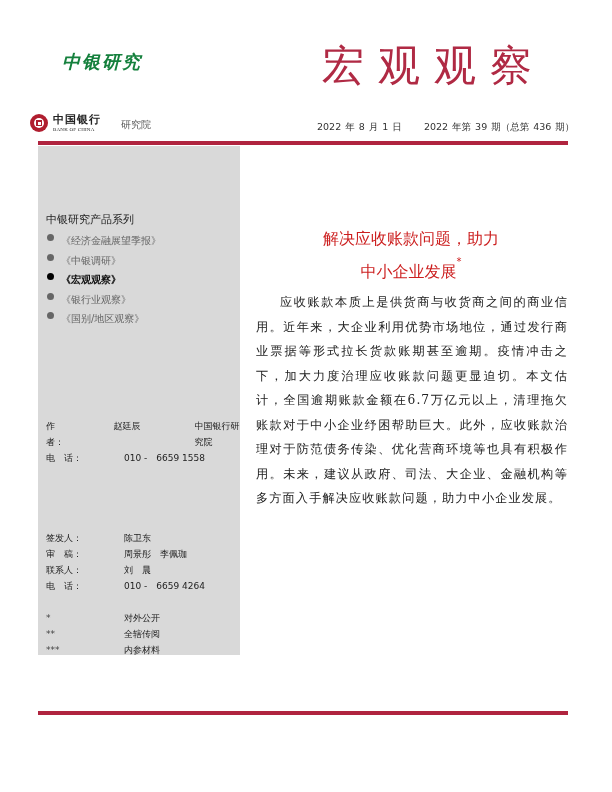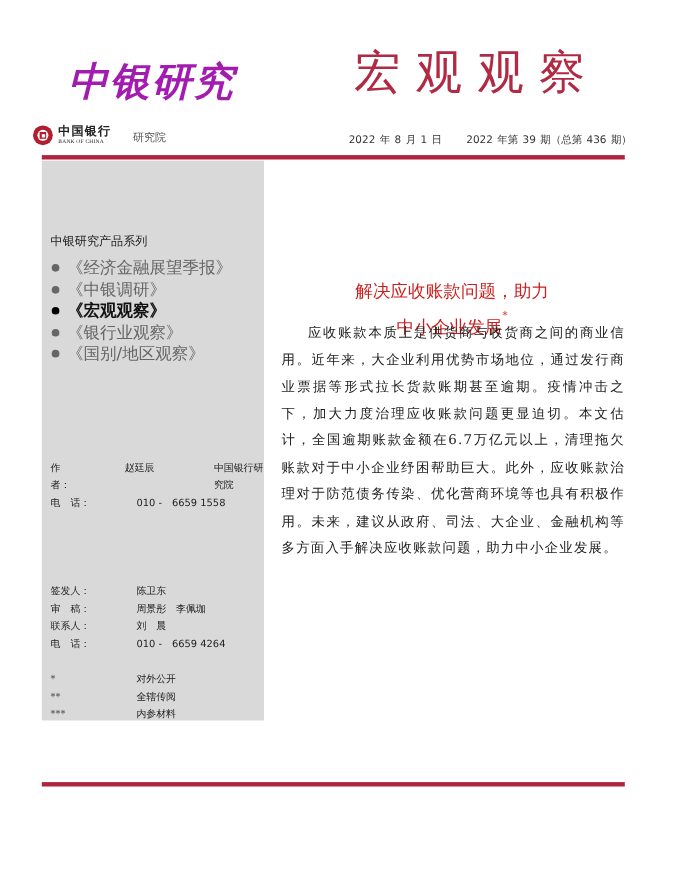--- a/index.html
+++ b/index.html
@@ -2,21 +2,21 @@
 <html><head>
 <meta charset="utf-8">
 <style>
   html, body { margin:0; padding:0; }
   body {
     width:612px; height:792px; background:#ffffff; position:relative; overflow:hidden;
     font-family:"DejaVu Sans", sans-serif; color:#222;
   }
   .calligraphy {
     position:absolute; left:62px; top:50px; font-family:"DejaVu Serif", serif;
-    font-size:36px; color:#a21caf; letter-spacing:2px; font-style:italic; font-weight:bold;
+    font-size:18px; color:#15803d; letter-spacing:2px; font-style:italic; font-weight:bold;
   }
   .main-title {
     position:absolute; left:322px; top:38px; font-size:42px; letter-spacing:14px;
     color:#b02a44; font-family:"DejaVu Sans", sans-serif;
   }
   .boc-logo { position:absolute; left:30px; top:114px; display:flex; align-items:center; }
   .boc-emblem {
     width:18px; height:18px; border-radius:50%; background:#b01e2f; position:relative;
   }
   .boc-emblem::before {
@@ -34,37 +34,37 @@
   .boc-cn { font-family:"DejaVu Serif", serif; font-weight:bold; font-size:11px; color:#222; letter-spacing:1px; }
   .boc-en { font-family:"Liberation Serif", serif; font-size:5px; color:#222; margin-top:2px; letter-spacing:0.2px; }
   .institute { position:absolute; left:121px; top:118px; font-size:10px; color:#555; }
   .dateline { position:absolute; left:306px; top:121px; font-size:9.5px; color:#333; word-spacing:1px;margin-left:11px; }
   .dateline .issue { margin-left:22px; }
   .rule-top { position:absolute; left:38px; top:141px; width:530px; height:4px; background:#b0243f; }
   .rule-bottom { position:absolute; left:38px; top:711px; width:530px; height:4px; background:#b0243f; }
   .sidebar { position:absolute; left:38px; top:146px; width:202px; height:509px; background:#d9d9d9; }
   .sb-title { position:absolute; left:8px; top:66px; font-size:11px; color:#222; }
   .sb-list { position:absolute; left:8px; top:88px; margin:0; padding:0; list-style:none; }
-  .sb-list li { height:19.5px; display:flex; align-items:center; font-size:15px; color:#666; }
+  .sb-list li { height:19.5px; display:flex; align-items:flex-start; font-size:10px; color:#666; }
   .sb-list li .dot { width:7px; height:7px; border-radius:50%; background:#666; margin-right:7px; margin-left:1px; }
   .sb-list li.active { color:#111; font-weight:bold; }
   .sb-list li.active .dot { background:#000; }
   .sb-block { position:absolute; left:8px; font-size:9px; color:#222; line-height:16px; }
   .sb-block .row { display:flex;gap:40px; }
   .sb-block .lbl { width:38px; }
   .sb-block .val { white-space:pre; }
   .sb-block .extra { margin-left:14px; }
   .author-block { top:272px; }
   .issuer-block { top:384px; }
   .class-block { top:464px; }
   .class-block .row { display:flex; }
   .class-block .stars { width:38px; color:#444; }
   .article-title {
     position:absolute; left:252px; top:222px; width:318px; text-align:center;
-    color:#cc1f1f; font-size:16px; line-height:33px;margin-top:26px;
+    color:#cc1f1f; font-size:16px; line-height:33px;
   }
   .article-title sup { font-size:10px; vertical-align:top; line-height:1; position:relative; top:2px; }
   .article-body {
     position:absolute; left:256px; top:290px; width:312px; font-size:12.2px; color:#222;
     line-height:24.5px; text-align:justify; text-indent:24px; letter-spacing:1.1px;
     font-family:"DejaVu Serif", serif;
   }
 </style>
 </head>
 <body>

